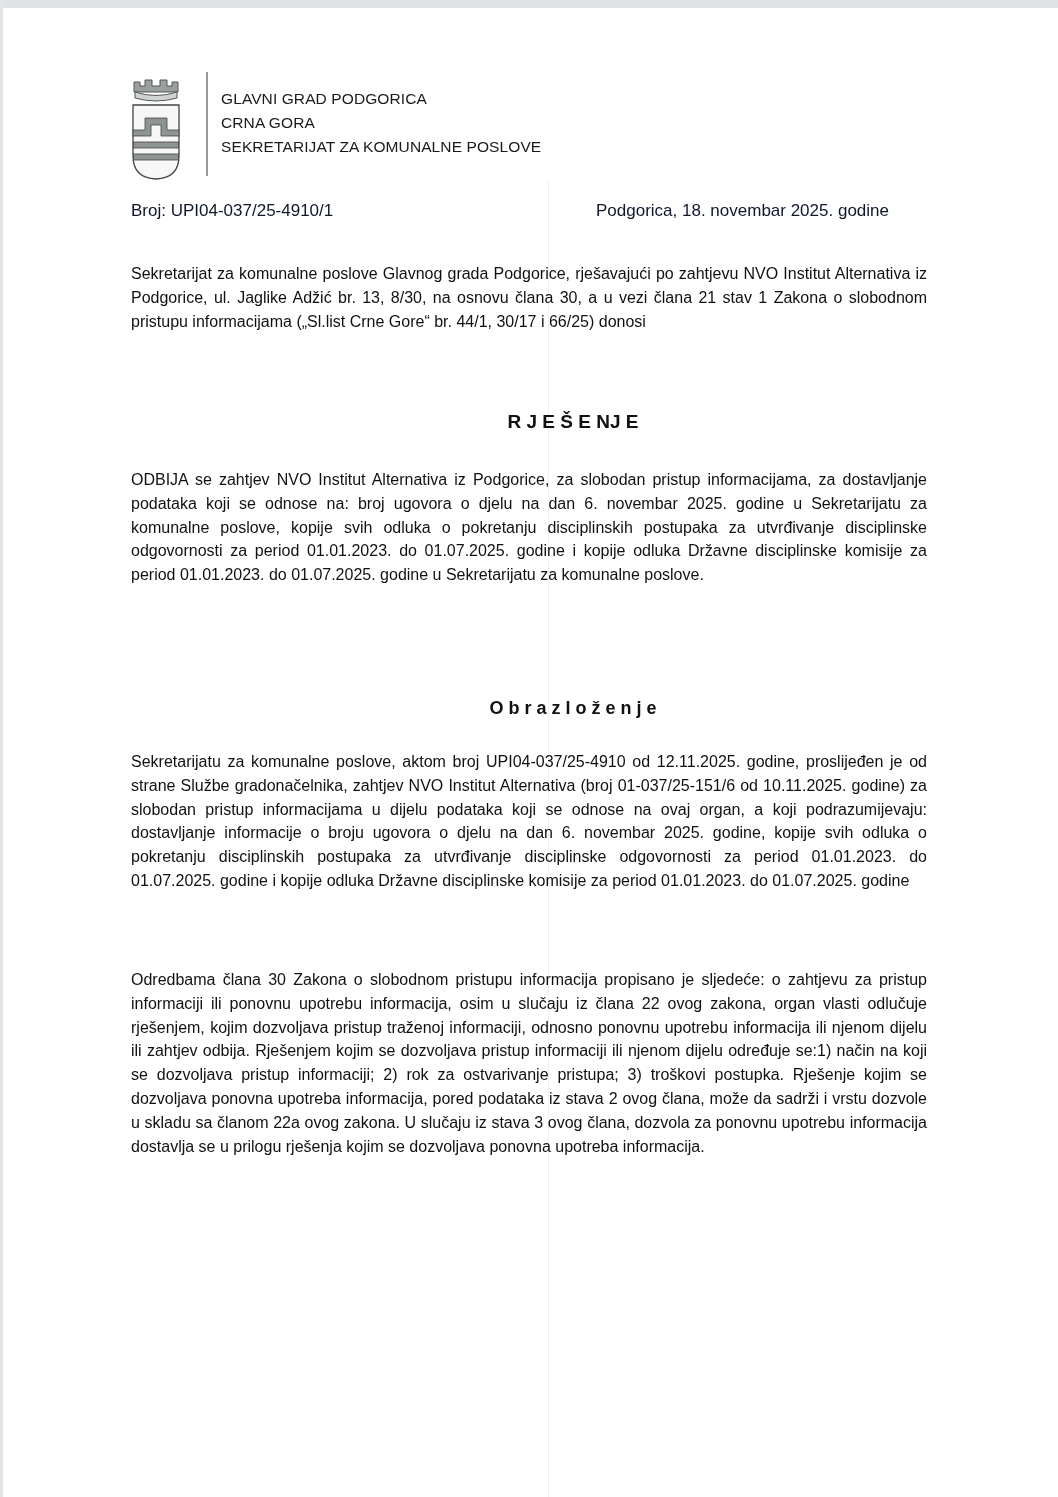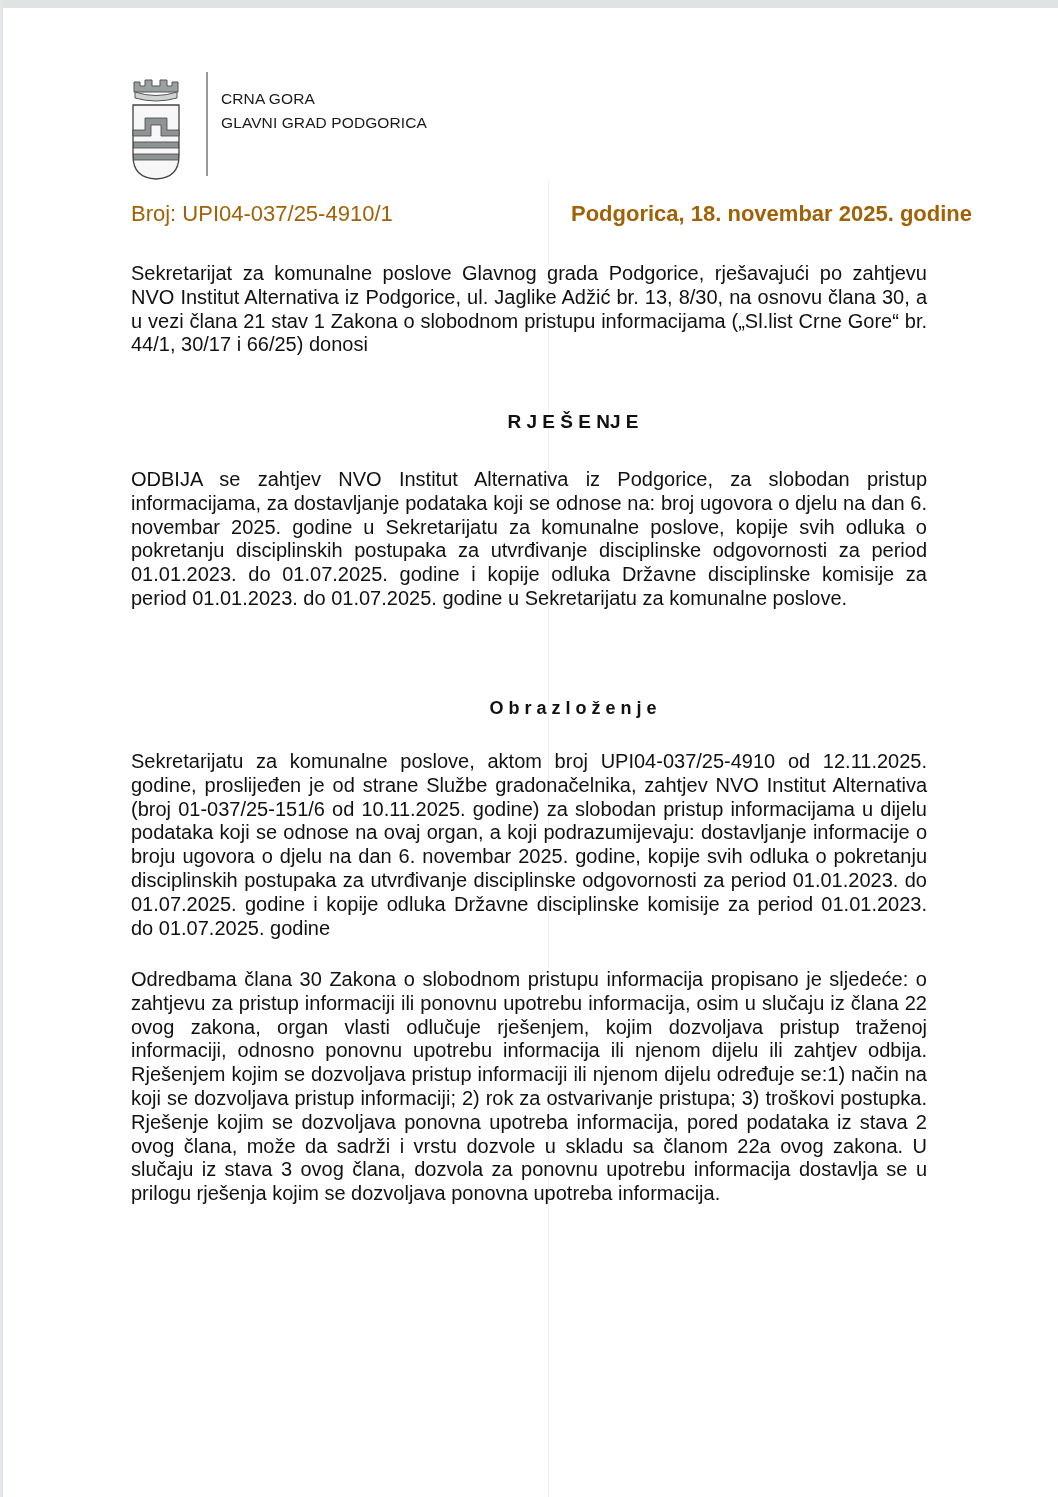--- a/index.html
+++ b/index.html
@@ -8,24 +8,24 @@
       font-family: "Liberation Sans", sans-serif; color: #151515; position: relative;
     }
     .topbar { position: absolute; left: 0; top: 0; width: 1058px; height: 8px; background: #dfe3e4; }
     .leftbar { position: absolute; left: 0; top: 0; width: 3px; height: 1497px; background: #e3e6e8; }
     .fold { position: absolute; left: 548px; top: 180px; width: 1px; height: 1317px; background: #f0f0f0; }
     .header { position: absolute; left: 131px; top: 72px; width: 840px; height: 120px; }
     .crest { position: absolute; left: 0; top: 6px; width: 50px; height: 102px; }
     .vline { position: absolute; left: 75px; top: 0; width: 2px; height: 104px; background: #9a9a9a; }
     .org { position: absolute; left: 90px; top: 15px; font-size: 15.5px; line-height: 24px; color: #1a1a1a; letter-spacing: 0.1px; }
     .contact { position: absolute; left: 512px; top: 8px; font-size: 13.3px; line-height: 20px; color: #8a8a8a; }
-    .meta { position: absolute; top: 201px; font-size: 22px; color: #a16207; }
+    .meta { position: absolute; top: 201px; font-size: 17px; color: #0f172a; }
     .ref { left: 131px; }
-    .date { left: 571px; font-weight: bold; }
-    .p { position: absolute; left: 131px; width: 796px; font-size: 20px; line-height: 23.8px; text-align: justify; color: #111; margin: 0; }
+    .date { left: 596px; }
+    .p { position: absolute; left: 131px; width: 796px; font-size: 16px; line-height: 23.8px; text-align: justify; color: #111; margin: 0; }
     .title { position: absolute; left: 0; width: 1058px; text-align: center; font-size: 19px; font-weight: bold; color: #111; margin-left: 44px; }
     .bold { font-weight: normal; }
   </style>
 </head>
 <body>
 
 <div class="topbar"></div>
 <div class="leftbar"></div>
 <div class="fold"></div>
 
@@ -33,22 +33,23 @@
   <svg class="crest" viewBox="0 0 50 102">
     <path d="M3 14 L3 4 L9 4 L9 8 L14 8 L14 2 L21 2 L21 8 L29 8 L29 2 L36 2 L36 8 L41 8 L41 4 L47 4 L47 14 Z" fill="#9aa0a0" stroke="#555" stroke-width="1"></path>
     <path d="M4 14 Q25 21 46 14 L46 20 Q25 26 4 20 Z" fill="#cfd3d3" stroke="#555" stroke-width="1"></path>
     <path d="M2 27 L48 27 L48 78 Q48 100 25 101 Q2 100 2 78 Z" fill="#f7f7f7" stroke="#444" stroke-width="1.3"></path>
     <path d="M2 52 L14 52 L14 40 L36 40 L36 52 L48 52 L48 58 L30 58 L30 47 L20 47 L20 58 L2 58 Z" fill="#8e9494" stroke="#444" stroke-width="0.8"></path>
     <rect x="2.6" y="64" width="44.8" height="6" fill="#8e9494" stroke="#444" stroke-width="0.8"></rect>
     <rect x="2.6" y="76" width="44.8" height="6" fill="#8e9494" stroke="#444" stroke-width="0.8"></rect>
   </svg>
   <div class="vline"></div>
   <div class="org">
+    <div>GLAVNI GRAD PODGORICA</div>
     <div>CRNA GORA</div>
-    <div>GLAVNI GRAD PODGORICA</div>
+    <div>SEKRETARIJAT ZA KOMUNALNE POSLOVE</div>
   </div>
 </div>
 
 <div class="meta ref">Broj: UPI04-037/25-4910/1</div>
 <div class="meta date">Podgorica, 18. novembar 2025. godine</div>
 
 <p class="p" style="top:262px;">Sekretarijat za komunalne poslove Glavnog grada Podgorice, rješavajući po zahtjevu NVO Institut Alternativa iz Podgorice, ul. Jaglike Adžić br. 13, 8/30, na osnovu člana 30, a u vezi člana 21 stav 1 Zakona o slobodnom pristupu informacijama („Sl.list Crne Gore“ br. 44/1, 30/17 i 66/25) donosi</p>
 
 <div class="title" style="top:411px;">R J E Š E NJ E</div>
 

